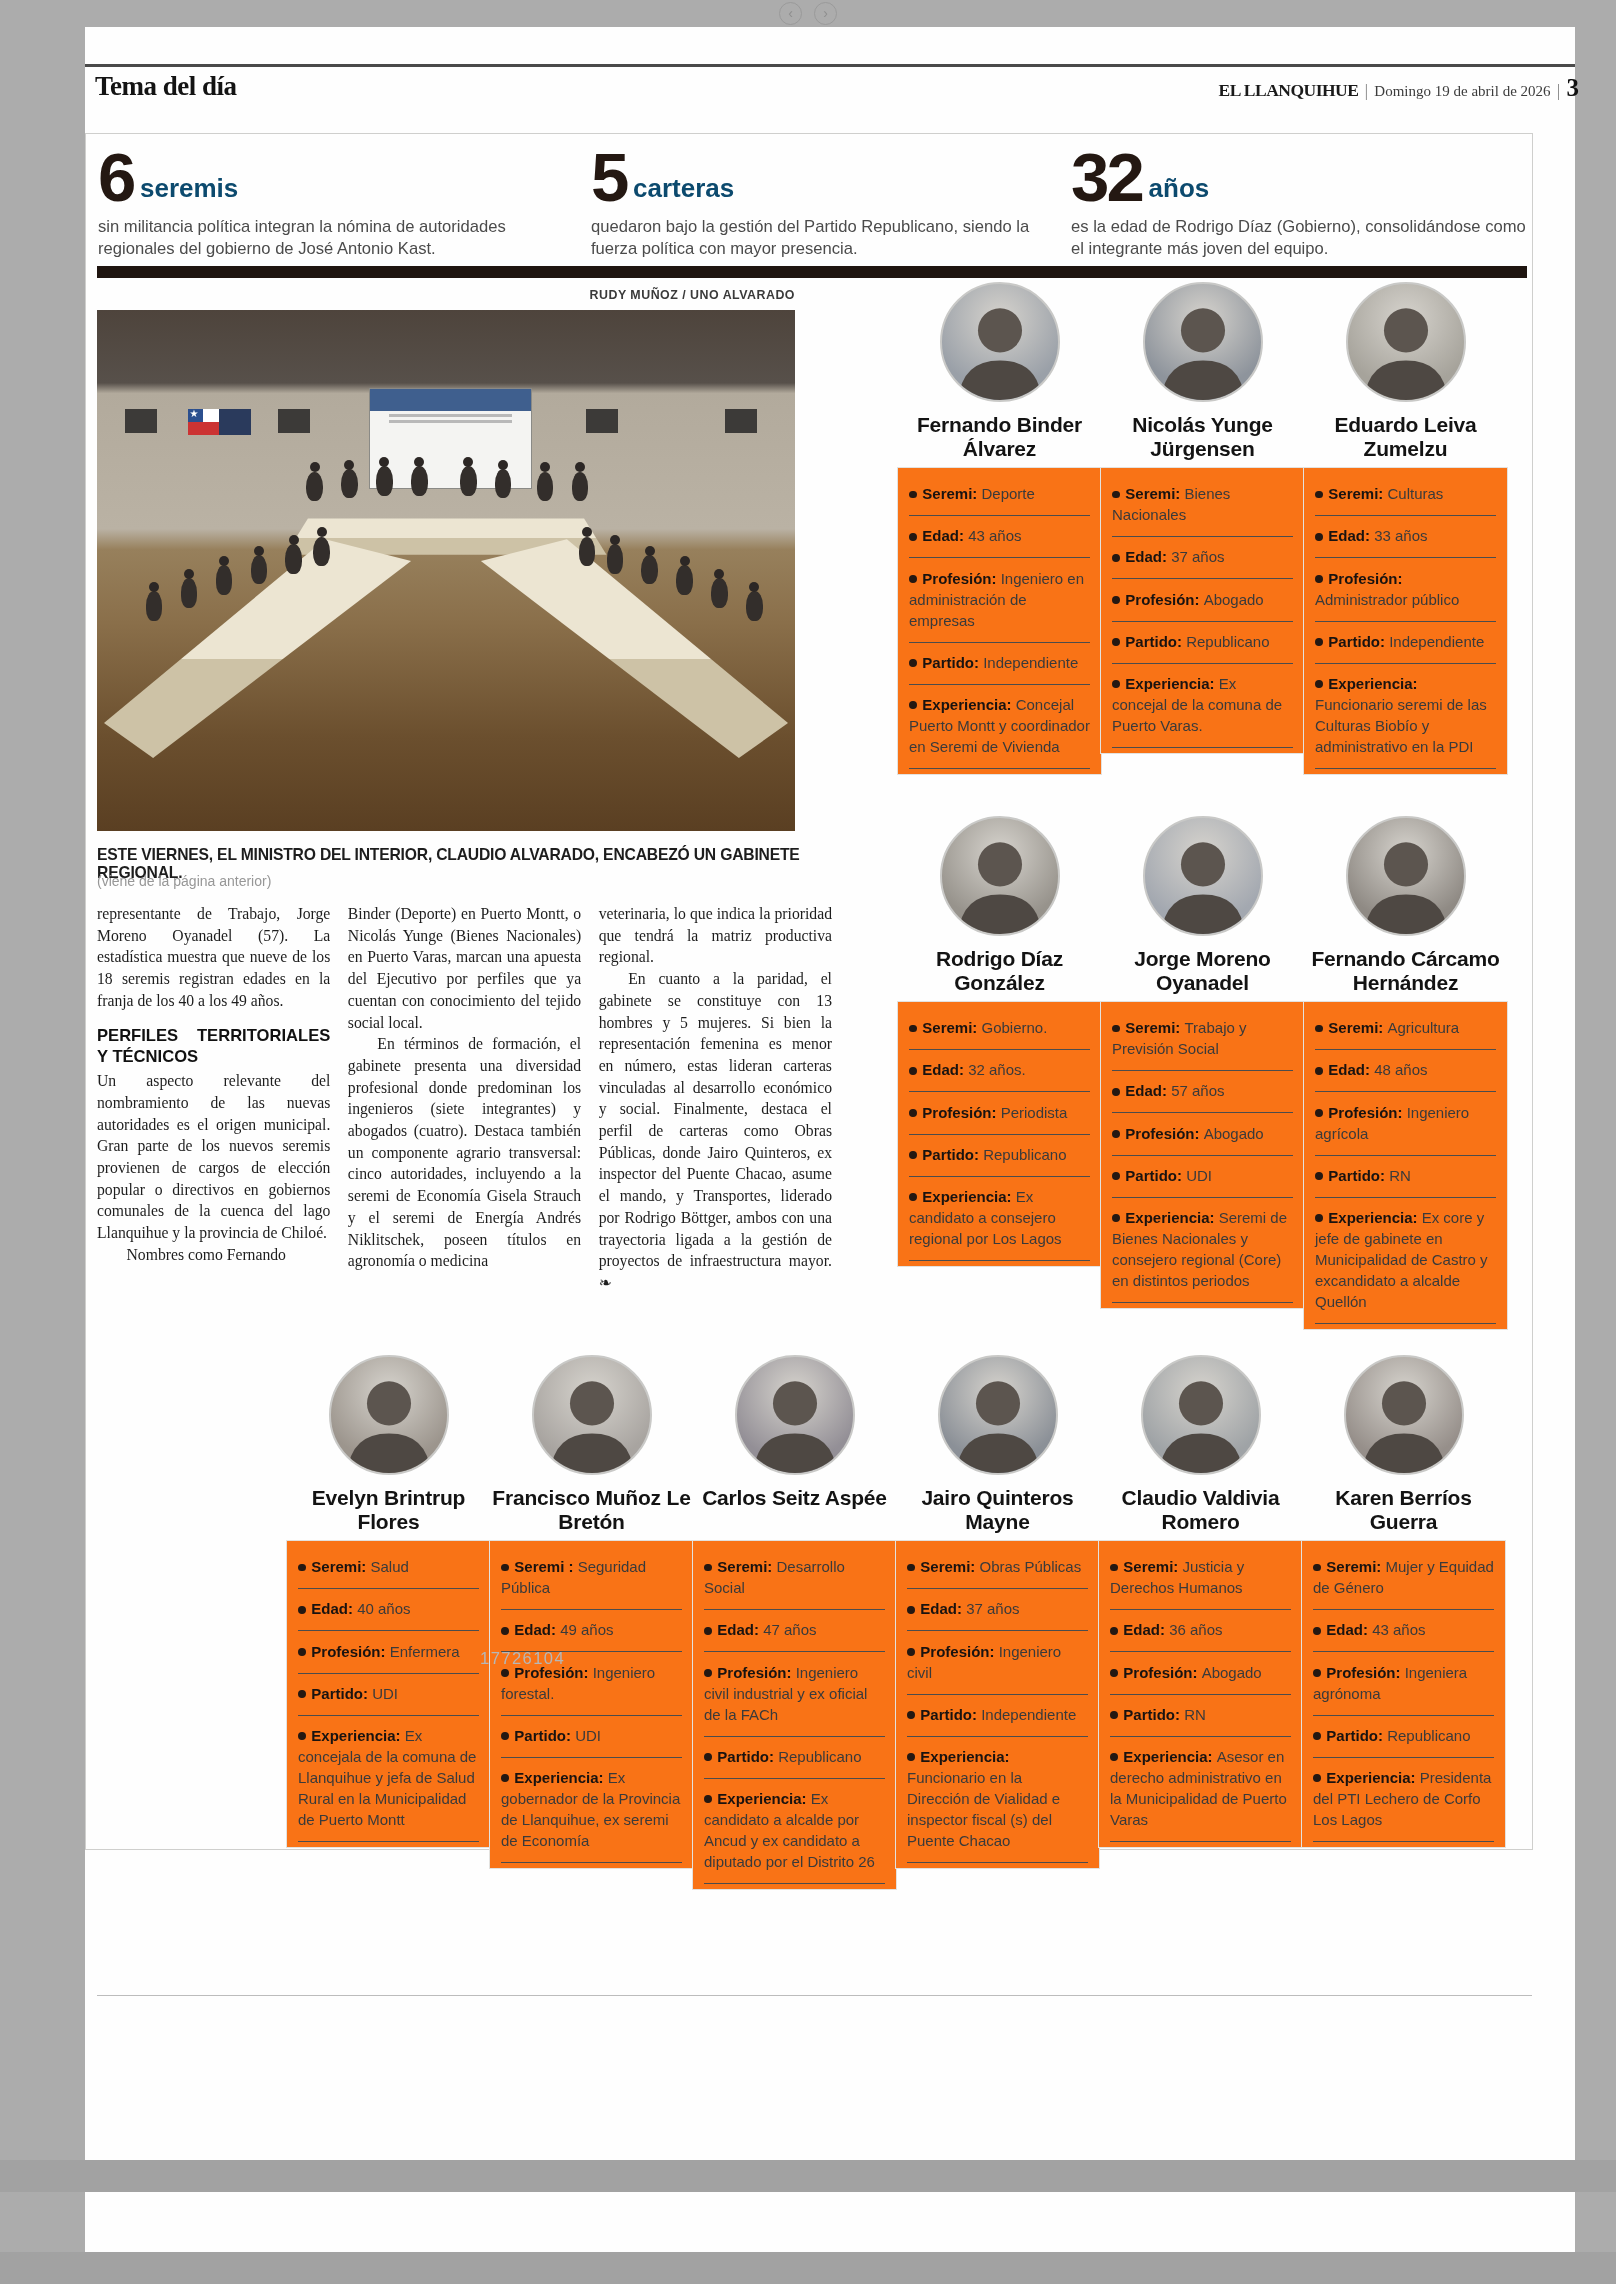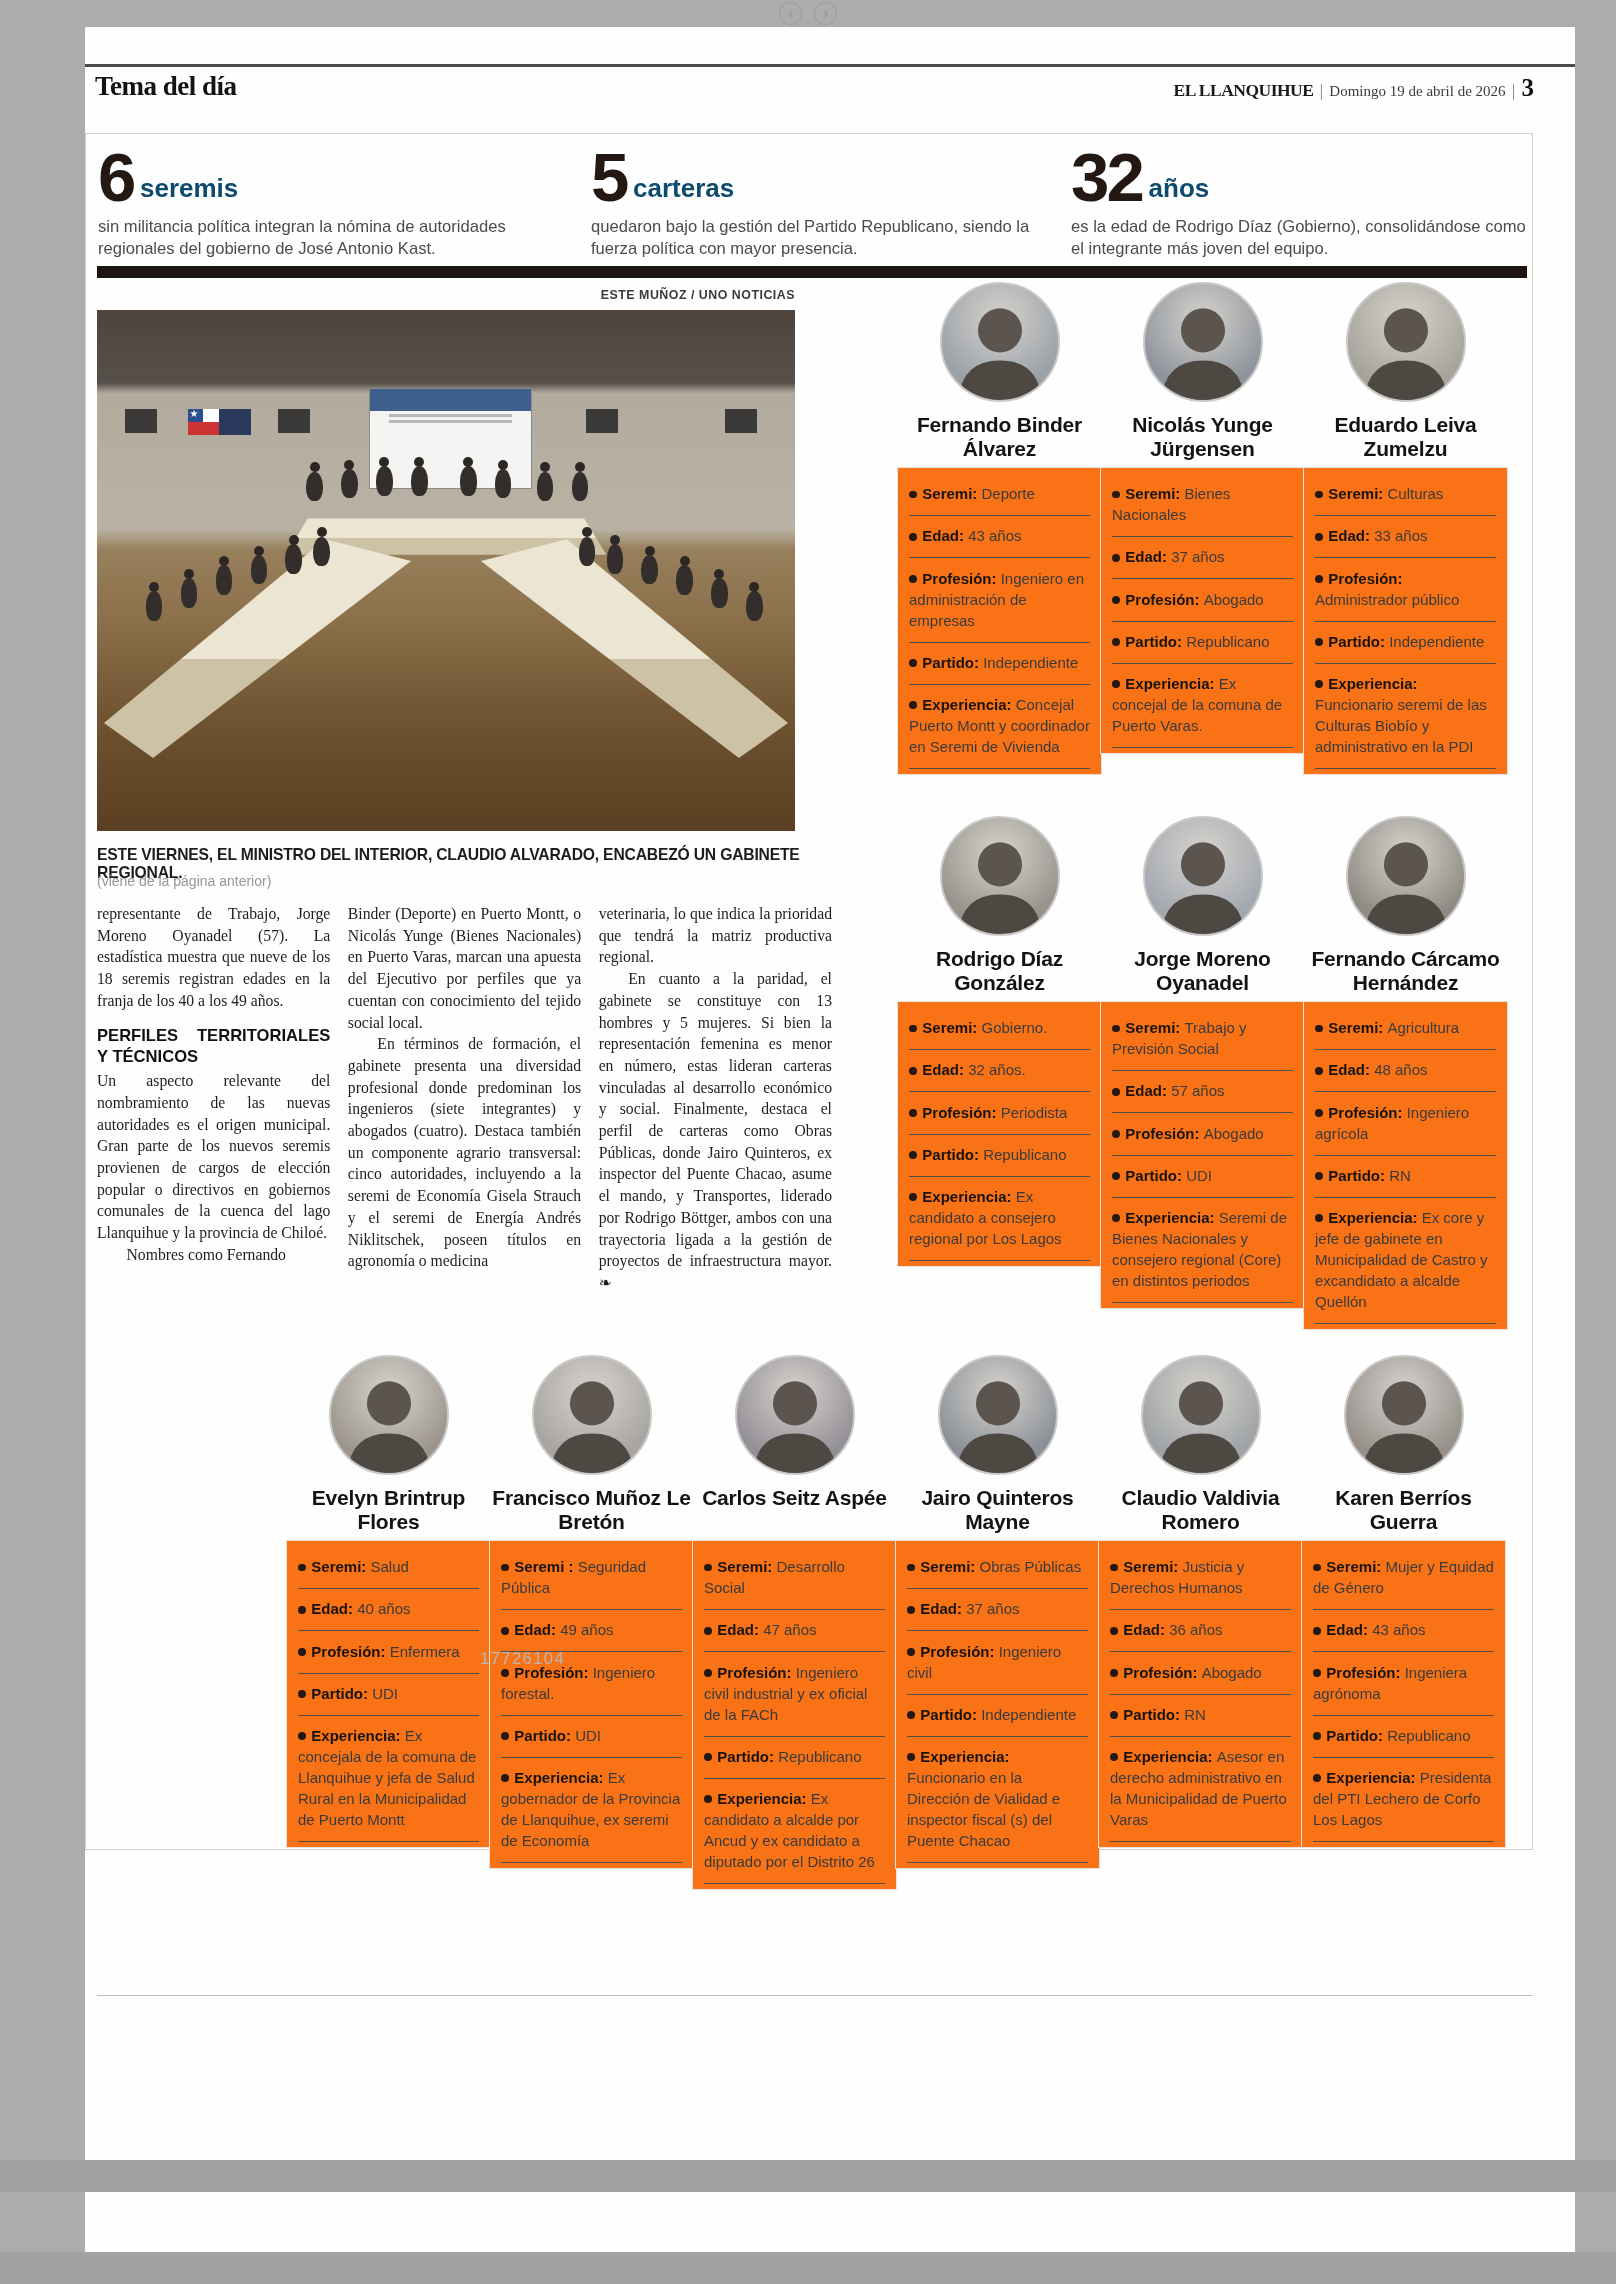--- a/index.html
+++ b/index.html
@@ -11,21 +11,21 @@
 
   
   .viewer-nav{position:absolute;left:779px;top:1.8px;display:flex;gap:12px;}
   .nav-btn{width:21px;height:21px;border:1.4px solid #9a9a9a;border-radius:50%;color:#8e8e8e;
     font-size:14px;display:flex;align-items:center;justify-content:center;background:transparent;}
 
   
   .header-rule{position:absolute;left:85px;top:64px;width:1490px;height:2.8px;background:#4a4a4a;}
   .section-title{position:absolute;left:95px;top:71px;font-family:"Liberation Serif",serif;
     font-weight:bold;font-size:27px;color:#131313;letter-spacing:-0.5px;}
-  .header-right{position:absolute;left:921px;top:74px;width:613px;text-align:right;
+  .header-right{position:absolute;left:966px;top:74px;width:613px;text-align:right;
     font-family:"Liberation Serif",serif;color:#333;display:flex;justify-content:flex-end;align-items:baseline;gap:6.4px;}
   .masthead{font-weight:bold;font-size:17.5px;color:#1a1a1a;letter-spacing:-0.5px;}
   .hr-sep{color:#777;font-size:15.7px;}
   .hr-date{font-size:15px;color:#3c3c3c;}
   .hr-page{font-weight:bold;font-size:25px;color:#111;}
 
   
   .info-box{position:absolute;left:85px;top:133px;width:1446px;height:1715px;border:0.9px solid #cfcfcd;background:#fefefe;}
 
   
@@ -139,21 +139,21 @@
   <div class="stat" id="stat-2">
     <div class="stat-top">
       <span class="stat-number">32</span>
       <span class="stat-unit">años</span>
     </div>
     <div class="stat-desc">es la edad de Rodrigo Díaz (Gobierno), consolidándose como el integrante más joven del equipo.</div>
   </div>
 
   <div class="thick-bar"></div>
 
-  <div class="photo-credit">ESTE MUÑOZ / UNO NOTICIAS</div>
+  <div class="photo-credit">RUDY MUÑOZ / UNO ALVARADO</div>
 
   <div class="photo">
     <div class="ph-frame" style="left:4%;"></div>
     <div class="ph-frame" style="left:26%;"></div>
     <div class="ph-frame" style="left:70%;"></div>
     <div class="ph-frame" style="left:90%;"></div>
     <div class="ph-flag-cl"></div>
     <div class="ph-flag-navy"></div>
     <div class="ph-screen">
       <div class="ph-screen-bar"></div>

